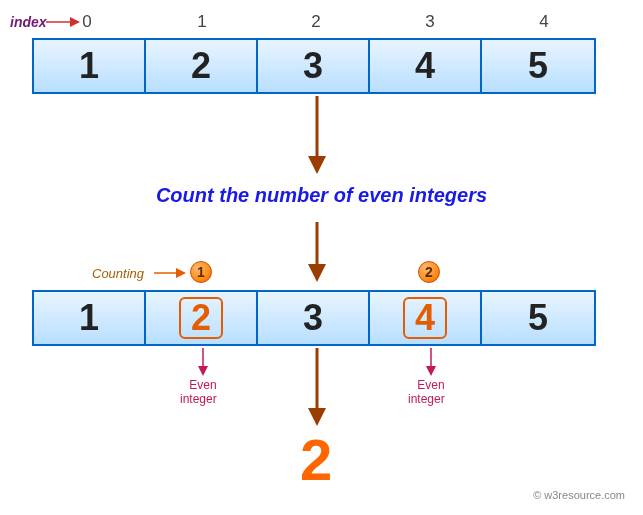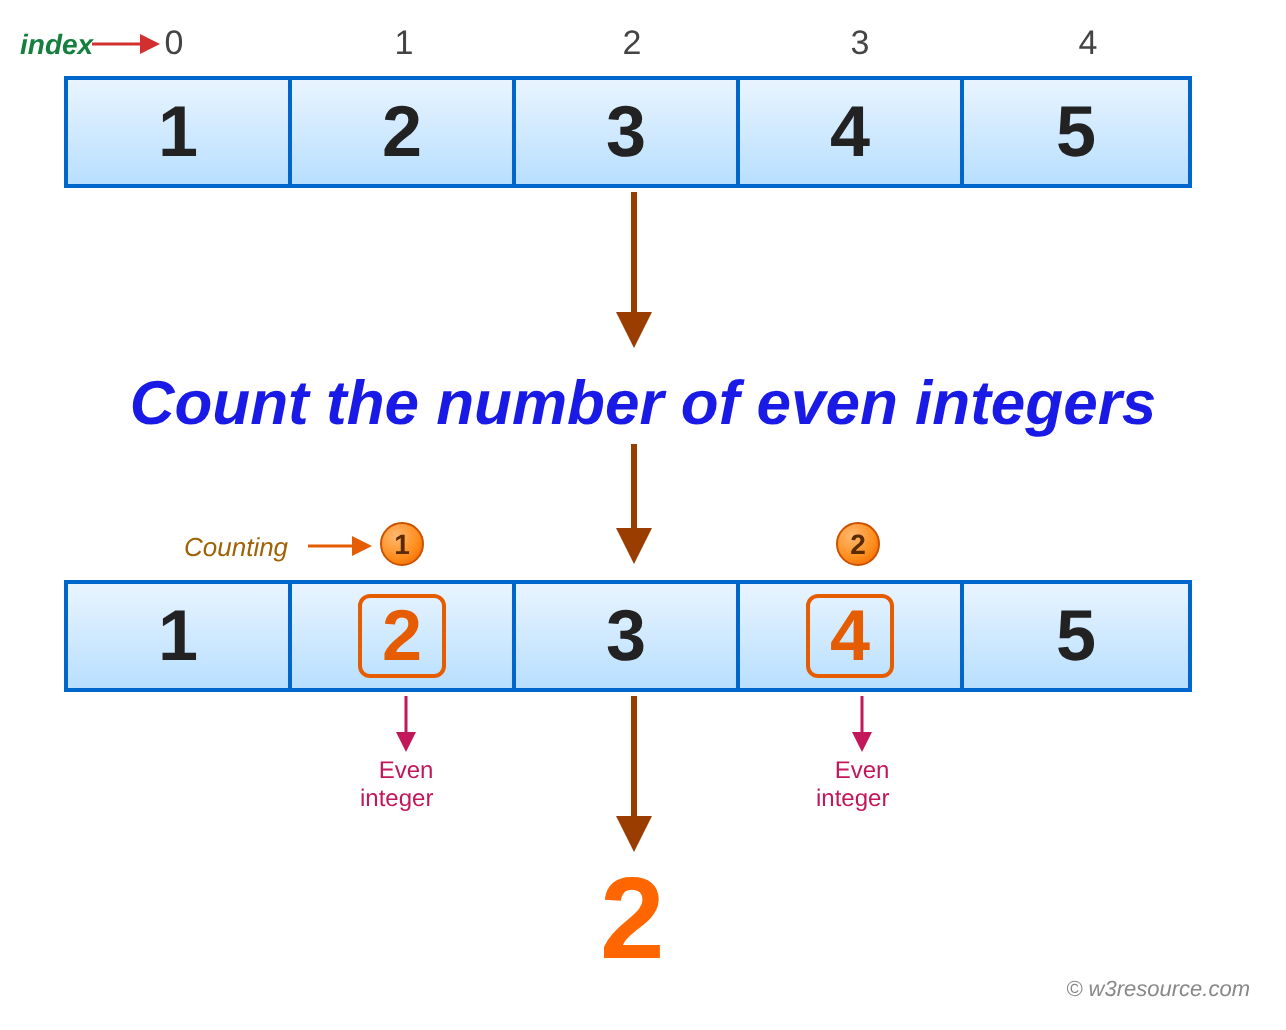--- a/index.html
+++ b/index.html
@@ -7,21 +7,21 @@
     margin: 0;
     width: 643px;
     height: 515px;
     background: #ffffff;
     font-family: Arial, sans-serif;
     position: relative;
     overflow: hidden;
   }
   .index-label {
     position: absolute;
-    color: #15803d;
+    color: #701a75;
     font-size: 14px;
     font-style: italic;
     font-weight: bold;
   }
   .index-num {
     position: absolute;
     color: #444;
     font-size: 17px;
     text-align: center;
   }
@@ -51,21 +51,21 @@
     border-radius: 6px;
     padding: 0 10px;
     line-height: 1;
     height: 42px;
     display: flex;
     align-items: center;
   }
   .main-text {
     position: absolute;
     color: #1a1ae6;
-    font-size: 31px;
+    font-size: 20px;
     font-weight: bold;
     font-style: italic;
     text-align: center;
     width: 100%;
   }
   .count-label {
     position: absolute;
     color: #a16207;
     font-size: 13px;
     font-style: italic;
@@ -94,21 +94,20 @@
   .result {
     position: absolute;
     color: #ff6600;
     font-size: 58px;
     font-weight: bold;
   }
   .credit {
     position: absolute;
     color: #888;
     font-size: 11px;
-    font-style: italic;
   }
   svg.arrow {
     position: absolute;
   }
 </style>
 </head>
 <body>
 
 <div class="index-label" style="left:10px; top:14px;">index</div>
 <svg class="arrow" style="left:46px; top:15px;" width="34" height="14">

